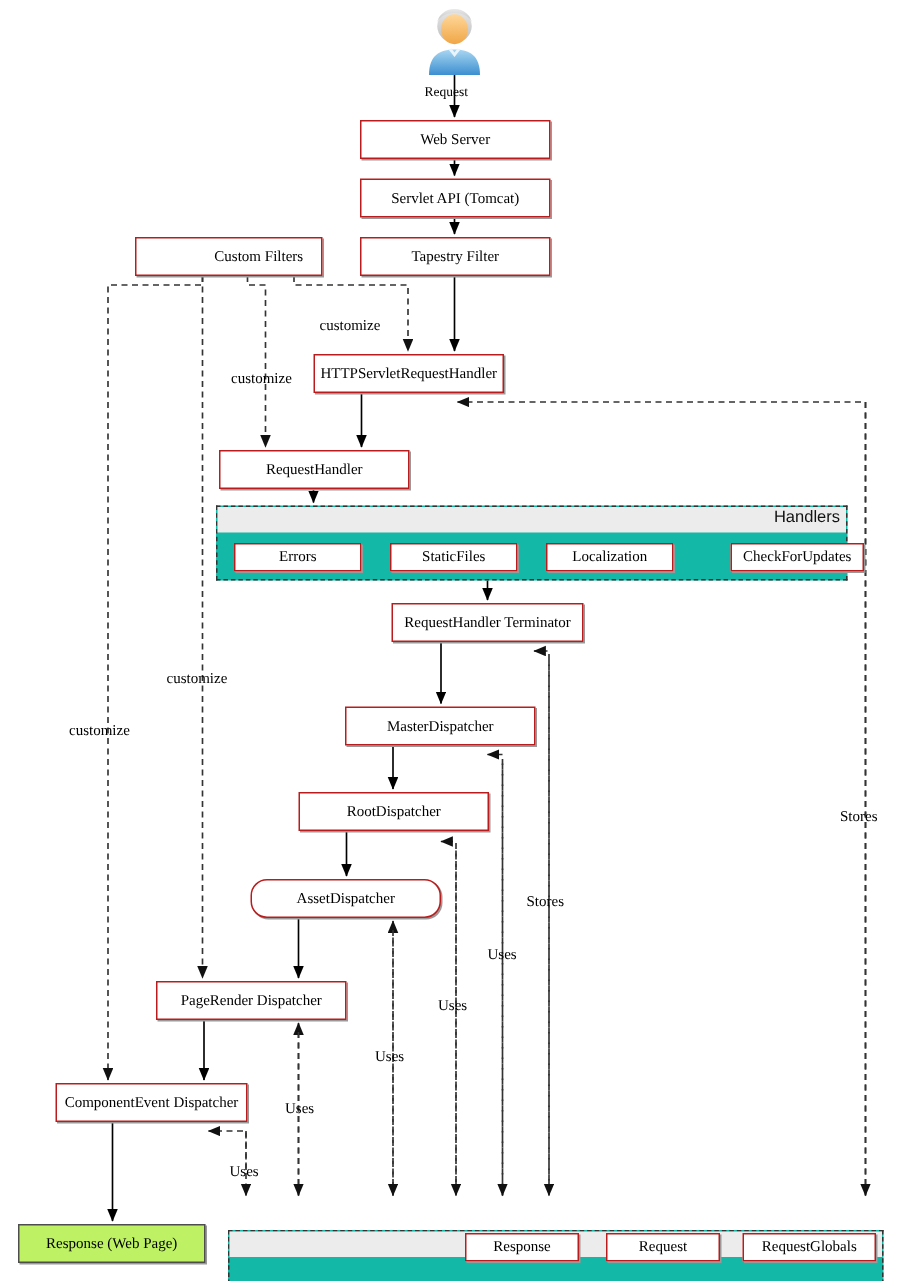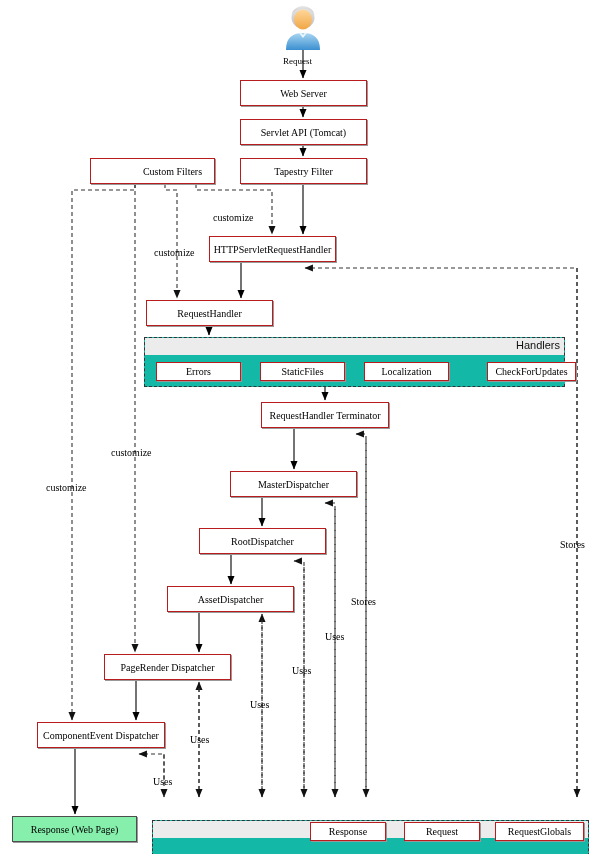--- a/index.html
+++ b/index.html
@@ -7,21 +7,21 @@
   #stage{position:relative;width:600px;height:854px;overflow:hidden;background:#fff;}
   #svg-layer{position:absolute;left:0;top:0;width:600px;height:854px;}
   .node{
     position:absolute;box-sizing:border-box;
     border:1px solid #b91c1c;background:#ffffff;
     display:flex;align-items:center;justify-content:center;
     font-family:"Liberation Serif",serif;font-size:10px;color:#000;
     text-align:center;line-height:1.1;
     box-shadow:1px 1px 0 0 #999;
   }
-  .node.green{background:#86efac;border-color:#4d4d4d;}
+  .node.green{background:#bef264;border-color:#4d4d4d;}
   .group{
     position:absolute;box-sizing:border-box;
     border:1px dashed #333;background:#14b8a6;
   }
   .group-title{
     position:absolute;right:4px;top:1px;
     font-family:"Liberation Sans",sans-serif;font-size:11px;color:#111;
   }
   .group-band{
     position:absolute;left:0;right:0;top:0;height:17px;background:#ececec;
@@ -162,21 +162,21 @@
   <div class="node" id="n3" style="left: 240px; top: 158px; width: 127px; height: 26px;">Tapestry Filter</div>
   <div class="node" id="n4" style="left: 209px; top: 236px; width: 127px; height: 26px;">HTTPServletRequestHandler</div>
   <div class="node" id="n5" style="left: 146px; top: 300px; width: 127px; height: 26px;">RequestHandler</div>
   <div class="node" id="n6" style="left: 156px; top: 362px; width: 85px; height: 19px;">Errors</div>
   <div class="node" id="n7" style="left: 260px; top: 362px; width: 85px; height: 19px;">StaticFiles</div>
   <div class="node" id="n8" style="left: 364px; top: 362px; width: 85px; height: 19px;">Localization</div>
   <div class="node" id="n9" style="left: 468px; top: 362px; width: 89px; height: 19px; margin-left: 19px;">CheckForUpdates</div>
   <div class="node" id="n10" style="left: 261px; top: 402px; width: 128px; height: 26px;">RequestHandler Terminator</div>
   <div class="node" id="n11" style="left: 230px; top: 471px; width: 127px; height: 26px;">MasterDispatcher</div>
   <div class="node" id="n12" style="left: 199px; top: 528px; width: 127px; height: 26px;">RootDispatcher</div>
-  <div class="node" id="n13" style="left: 167px; top: 586px; width: 127px; height: 26px;">AssetDispatcher</div>
+  <div class="node" id="n13" style="left: 167px; top: 586px; width: 127px; height: 26px; border-radius: 11px;">AssetDispatcher</div>
   <div class="node" id="n14" style="left: 104px; top: 654px; width: 127px; height: 26px;">PageRender Dispatcher</div>
   <div class="node" id="n15" style="left: 37px; top: 722px; width: 128px; height: 26px;">ComponentEvent Dispatcher</div>
   <div class="node green" id="n16" style="left: 12px; top: 816px; width: 125px; height: 26px;">Response (Web Page)</div>
   <div class="node" id="n17" style="left: 310px; top: 822px; width: 76px; height: 19px;">Response</div>
   <div class="node" id="n18" style="left: 404px; top: 822px; width: 76px; height: 19px;">Request</div>
   <div class="node" id="n19" style="left: 495px; top: 822px; width: 89px; height: 19px;">RequestGlobals</div>
 
   <div class="edge-label" id="e1" style="left: 213px; top: 212px;">customize</div>
   <div class="edge-label" id="e2" style="left: 154px; top: 247px;">customize</div>
   <div class="edge-label" id="e3" style="left: 111px; top: 447px;">customize</div>

